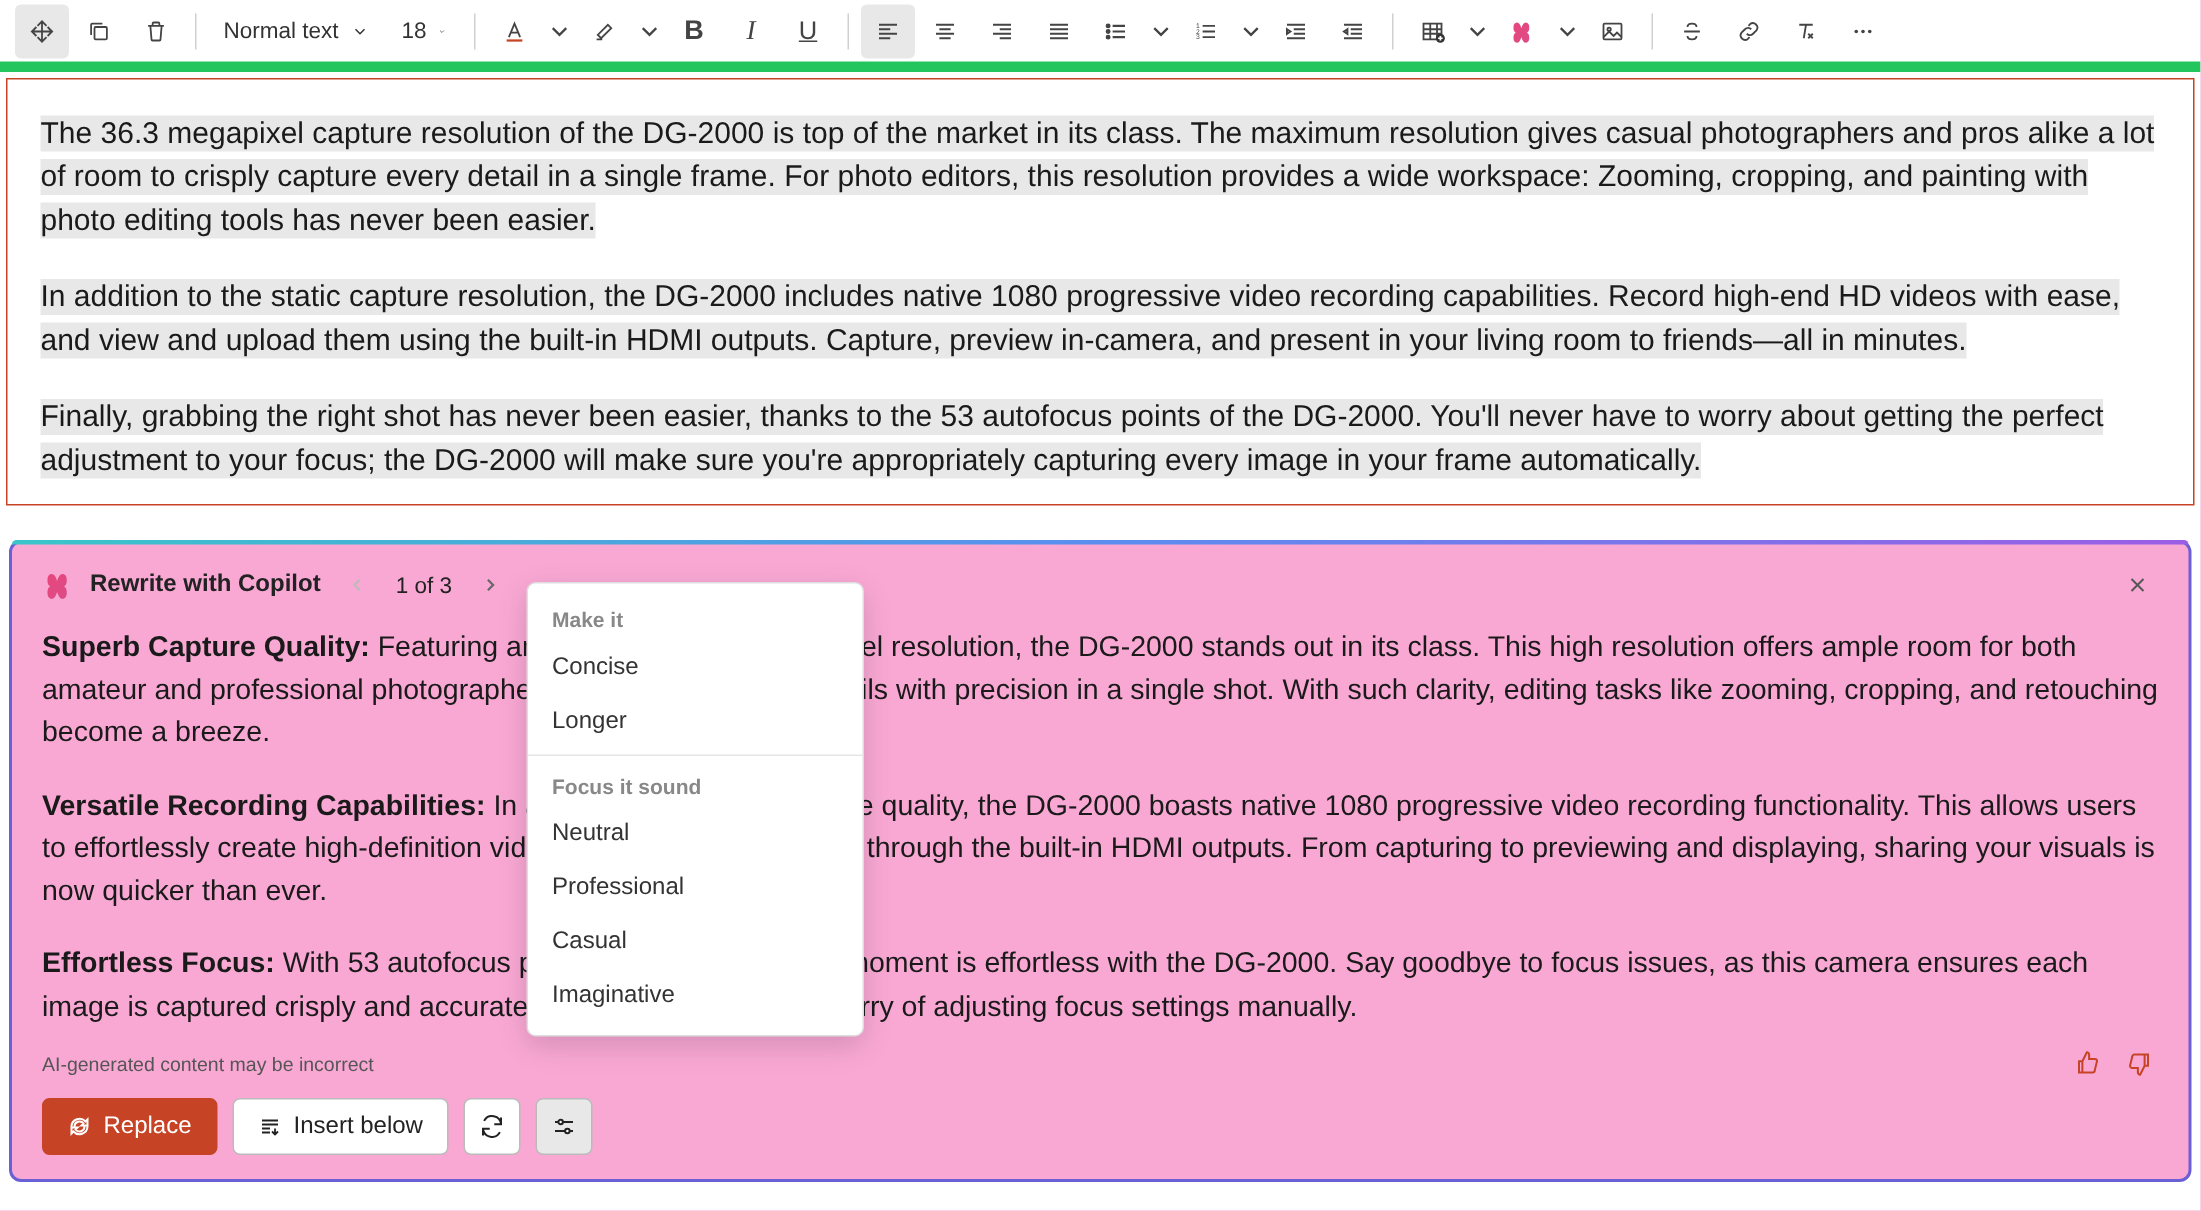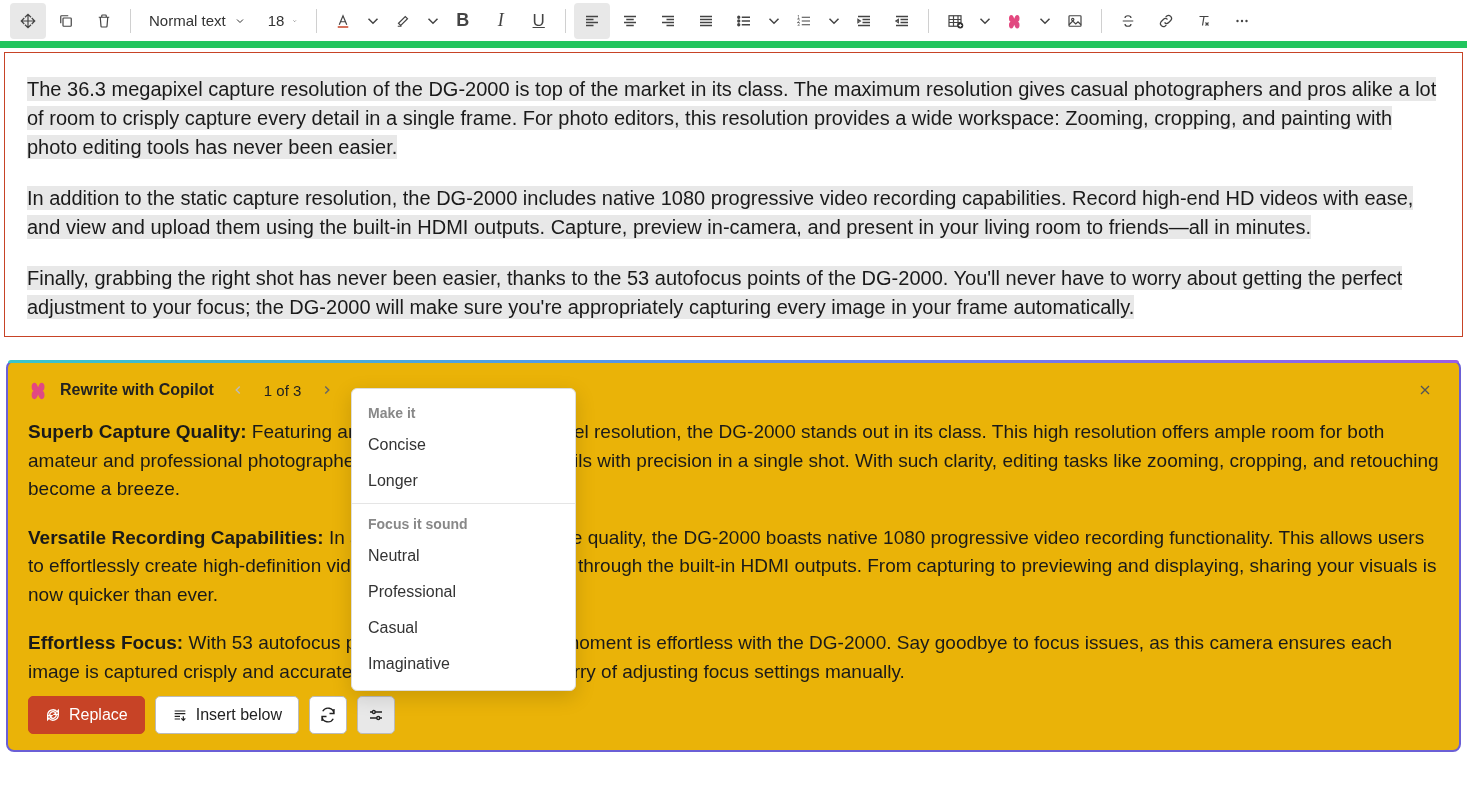--- a/index.html
+++ b/index.html
@@ -9,21 +9,21 @@
 .tbtn.active{background:#e8e8e8}
 .tbtn svg{width:18px;height:18px}
 .tsep{width:1px;height:24px;background:#d0d0d0;margin:0 6px}
 .tsel{display:flex;align-items:center;height:36px;padding:0 10px;gap:8px;border-radius:4px;cursor:pointer;font-size:15px;color:#333}
 .tsel-num{width:50px;justify-content:flex-start}
 .chev{width:12px;height:12px}
 .doc-area{border:1px solid #c74326;margin:4px 4px 0 4px;padding:22px 22px 14px 22px;font-size:20px;line-height:1.45;color:#1a1a1a}
 .doc-area p{margin-bottom:22px}
 .hl{background:#e8e8e8;padding:1px 0}
 .ul{}
-.copilot-panel{position:absolute;left:6px;right:6px;top:360px;border:2px solid #6b5fd6;border-radius:8px;background:#eab308;padding:14px 20px 16px 20px}
+.copilot-panel{position:absolute;left:6px;right:6px;top:360px;border:2px solid #6b5fd6;border-radius:8px;background:#f9a8d4;padding:14px 20px 16px 20px}
 .copilot-panel::before{content:"";position:absolute;top:-2px;left:0;right:0;height:3px;background:linear-gradient(90deg,#3ac5c9,#5b8def,#9b5de5);border-radius:8px 8px 0 0}
 .cp-head{display:flex;align-items:center;gap:10px;margin-bottom:14px}
 .cp-logo{width:22px;height:22px}
 .cp-title{font-weight:600;font-size:16px;color:#222}
 .cp-nav{width:28px;height:28px;display:flex;align-items:center;justify-content:center;cursor:pointer;color:#666}
 .cp-nav.dis{color:#bbb}
 .cp-count{font-size:15px;color:#222;margin:0 2px}
 .cp-close{margin-left:auto;width:28px;height:28px;display:flex;align-items:center;justify-content:center;cursor:pointer;color:#555}
 .cp-body{font-size:19px;line-height:1.5;color:#1a1a1a}
 .cp-body p{margin-bottom:20px}
@@ -260,20 +260,35 @@
         <svg width="16" height="16" viewBox="0 0 24 24" fill="none" stroke="currentColor" stroke-width="2">
           <path d="M6 6l12 12M18 6L6 18"></path>
         </svg>
       </span>
   </div>
   <div class="cp-body">
     <p><b>Superb Capture Quality:</b><span> Featuring an impressive 36.3 megapixel resolution, the DG-2000 stands out in its class. This high resolution offers ample room for both amateur and professional photographers to capture intricate details with precision in a single shot. With such clarity, editing tasks like zooming, cropping, and retouching become a breeze.</span></p>
     <p><b>Versatile Recording Capabilities:</b><span> In addition to its superb image quality, the DG-2000 boasts native 1080 progressive video recording functionality. This allows users to effortlessly create high-definition videos and easily share them through the built-in HDMI outputs. From capturing to previewing and displaying, sharing your visuals is now quicker than ever.</span></p>
     <p style="margin-bottom:10px"><b>Effortless Focus:</b><span> With 53 autofocus points, finding the perfect moment is effortless with the DG-2000. Say goodbye to focus issues, as this camera ensures each image is captured crisply and accurately, freeing you from the worry of adjusting focus settings manually.</span></p>
   </div>
+  <div class="cp-foot">
+    <span class="cp-disc">AI-generated content may be incorrect</span>
+    <div class="cp-thumbs">
+      <span>
+          <svg width="18" height="18" viewBox="0 0 24 24" fill="none" stroke="currentColor" stroke-width="1.8">
+            <path d="M7 10v10H4V10h3zm0 0l4-8c1 0 2 1 2 2v4h5a2 2 0 012 2l-2 8a2 2 0 01-2 2H7"></path>
+          </svg>
+        </span>
+      <span>
+          <svg width="18" height="18" viewBox="0 0 24 24" fill="none" stroke="currentColor" stroke-width="1.8">
+            <path d="M17 14V4h3v10h-3zm0 0l-4 8c-1 0-2-1-2-2v-4H6a2 2 0 01-2-2l2-8a2 2 0 012-2h9"></path>
+          </svg>
+        </span>
+    </div>
+  </div>
   <div class="cp-actions">
     <div class="btn primary">
         <svg width="16" height="16" viewBox="0 0 24 24" fill="none" stroke="currentColor" stroke-width="2">
           <path d="M4 12a8 8 0 0114-5l2-2v6h-6l2-2a5 5 0 00-9 3M20 12a8 8 0 01-14 5l-2 2v-6h6l-2 2a5 5 0 009-3"></path>
         </svg>
         <span>Replace</span>
       </div>
     <div class="btn">
         <svg width="16" height="16" viewBox="0 0 24 24" fill="none" stroke="currentColor" stroke-width="1.8">
           <path d="M4 6h16M4 10h16M4 14h8M4 18h8M17 14v6m-3-3l3 3 3-3"></path>

